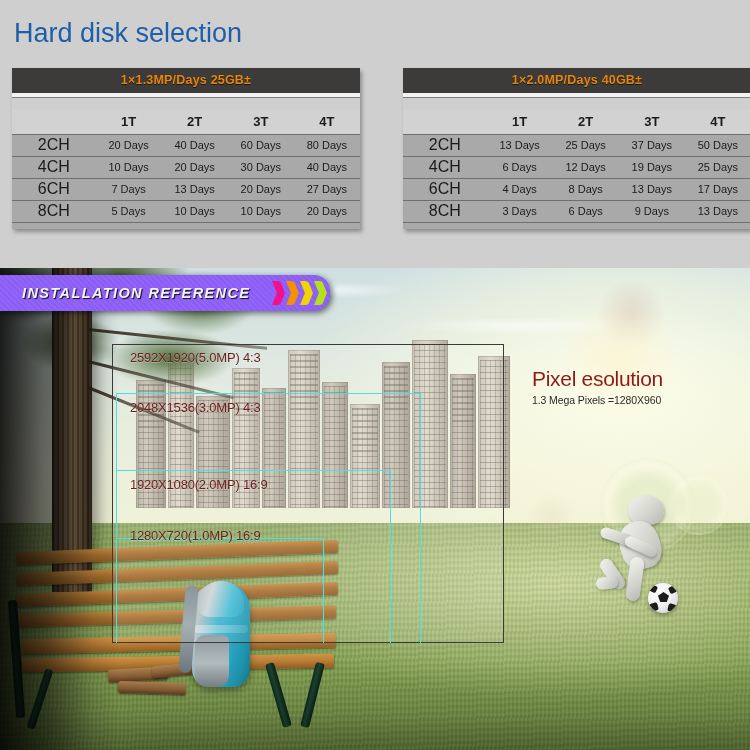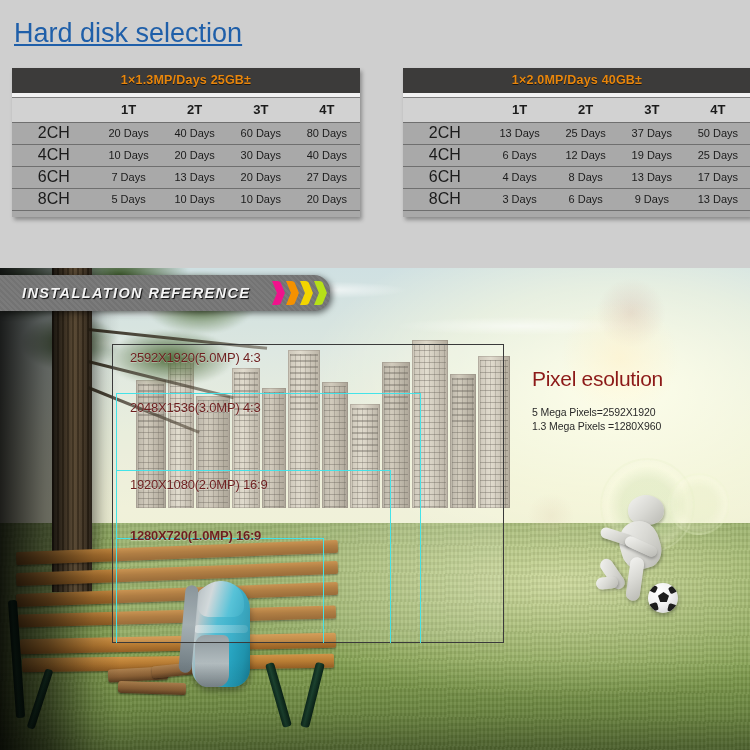--- a/index.html
+++ b/index.html
@@ -30,21 +30,20 @@
 
   #page-title {
     position: absolute;
     left: 14px;
     top: 18px;
     font-size: 27px;
     font-weight: 400;
     color: #1f5fa9;
     letter-spacing: 0px;
     white-space: nowrap;
-    text-decoration: underline;
   }
 
   .table-block {
     position: absolute;
     top: 68px;
     width: 348px;
     box-shadow: 2px 3px 4px rgba(0,0,0,0.32);
   }
   #table-left  { left: 12px; }
   #table-right { left: 403px; }
@@ -64,20 +63,21 @@
     height: 5px;
     background: #f2f2f2;
     border-bottom: 1px solid #7e7e7e;
   }
 
   table.spec {
     width: 100%;
     border-collapse: collapse;
     table-layout: fixed;
     background: #be185d;
+    margin-top: 12px;
   }
 
   table.spec th, table.spec td {
     text-align: center;
     font-size: 11px;
     color: #1b1b1b;
     padding: 0;
     height: 22px;
     border-bottom: 1px solid #6f6f6f;
   }
@@ -317,21 +317,21 @@
     position: absolute;
     background: #1d1d1d;
     border-radius: 2px;
   }
 
   
   #banner {
     position: absolute;
     left: 0; top: 7px;
     width: 330px; height: 36px;
-    background: #737373;
+    background: #8b5cf6;
     border-radius: 0 16px 16px 0;
     overflow: hidden;
     box-shadow: 2px 2px 6px rgba(0,0,0,0.55);
   }
   #banner::before {
     content: "";
     position: absolute; inset: 0;
     background: repeating-linear-gradient(45deg, rgba(255,255,255,0.055) 0 2px, rgba(0,0,0,0) 2px 4px);
   }
   #banner-text {
@@ -393,34 +393,34 @@
     font-size: 13px;
     font-weight: 400;
     color: #6e1f1f;
     white-space: nowrap;
     letter-spacing: -0.2px;
     text-shadow: 0 1px 0 rgba(255,255,255,0.28);
   }
   #lbl-5mp { left: 130px; top: 82px; }
   #lbl-3mp { left: 130px; top: 132px; }
   #lbl-2mp { left: 130px; top: 209px; }
-  #lbl-1mp { left: 130px; top: 260px; font-weight: bold; }
+  #lbl-1mp { left: 130px; top: 260px; }
 
   
   #pixel-block {
     position: absolute;
     left: 532px; top: 99px;
     width: 216px;
   }
   #pixel-title {
     font-size: 21px;
     color: #8c1a18;
     font-weight: 400;
     letter-spacing: -0.3px;
-    margin-bottom: 15px;
+    margin-bottom: 3px;
     white-space: nowrap;
   }
   .pixel-line {
     font-size: 10.5px;
     color: #2a2a2a;
     line-height: 13.5px;
     letter-spacing: -0.1px;
     white-space: nowrap;
   }
 </style>
@@ -628,18 +628,17 @@
     <div id="banner">
       <div id="banner-text">INSTALLATION REFERENCE</div>
       <div class="chev c1"></div>
       <div class="chev c2"></div>
       <div class="chev c3"></div>
       <div class="chev c4"></div>
     </div>
 
     <div id="pixel-block">
       <div id="pixel-title">Pixel esolution</div>
-      <div class="pixel-line">5 Mega Pixels=2592X1920</div>
       <div class="pixel-line">1.3 Mega Pixels =1280X960</div>
     </div>
 
   </div>
 </div>
 
 </body></html>

